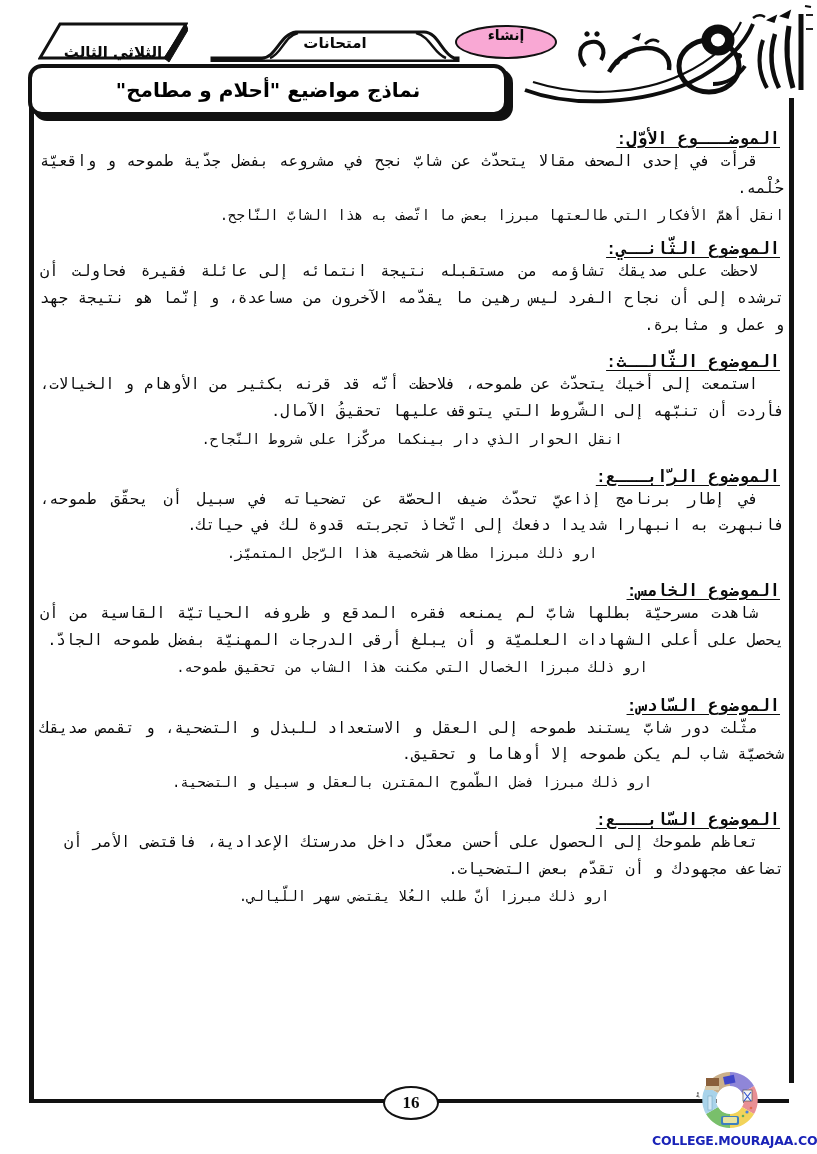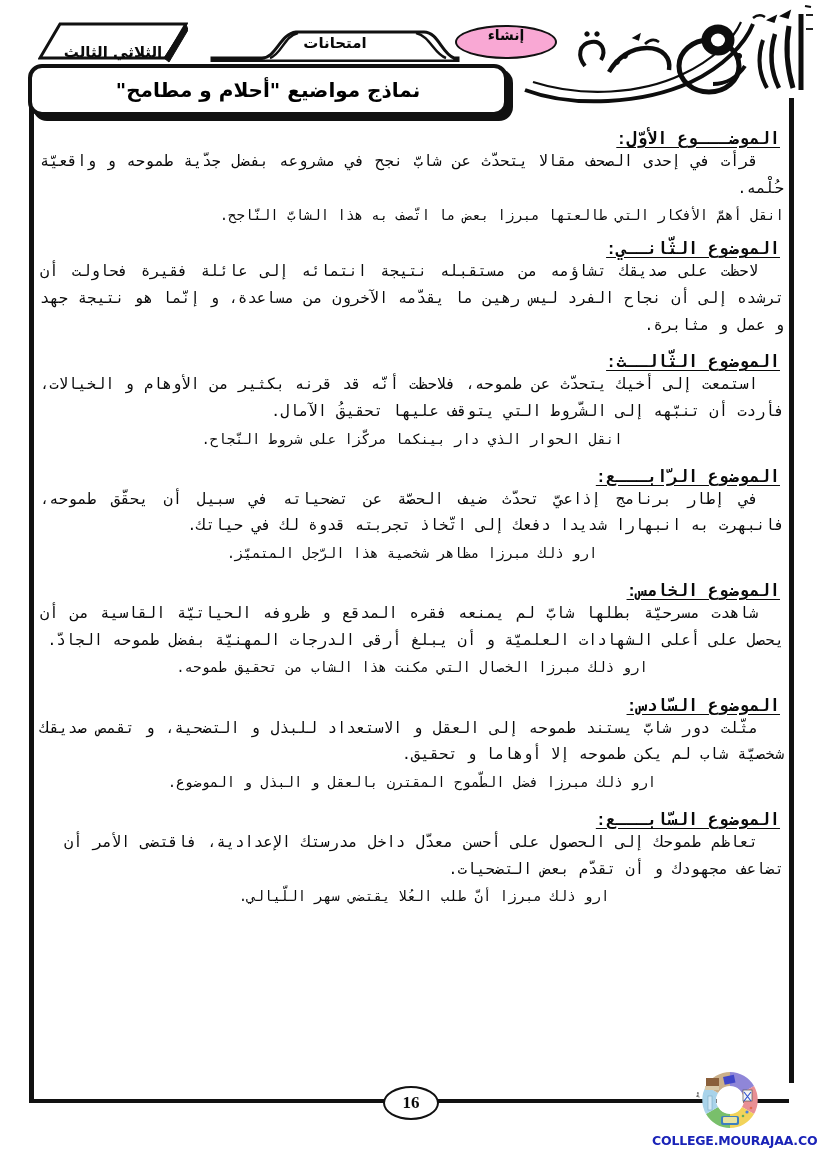--- a/index.html
+++ b/index.html
@@ -384,21 +384,21 @@
       </div>
       <p class="topic-body">شاهدت مسرحيّة بطلها شابّ لم يمنعه فقره المدقع و ظروفه الحياتيّة القاسية من أن يحصل على أعلى الشهادات العلميّة و أن يبلغ أرقى الدرجات المهنيّة بفضل طموحه الجادّ.</p>
       <p class="topic-instruction">ارو ذلك مبرزا الخصال التي مكنت هذا الشاب من تحقيق طموحه.</p>
     </section>
 
     <section class="topic t6">
       <div class="topic-heading-row">
         <span class="topic-heading">الموضوع السّادس:</span>
       </div>
       <p class="topic-body">مثّلت دور شابّ يستند طموحه إلى العقل و الاستعداد للبذل و التضحية، و تقمص صديقك شخصيّة شاب لم يكن طموحه إلا أوهاما و تحقيق.</p>
-      <p class="topic-instruction">ارو ذلك مبرزا فضل الطّموح المقترن بالعقل و البذل و الموضوع.</p>
+      <p class="topic-instruction">ارو ذلك مبرزا فضل الطّموح المقترن بالعقل و سبيل و التضحية.</p>
     </section>
 
     <section class="topic t7">
       <div class="topic-heading-row">
         <span class="topic-heading">الموضوع السّابـــع:</span>
       </div>
       <p class="topic-body">تعاظم طموحك إلى الحصول على أحسن معدّل داخل مدرستك الإعدادية، فاقتضى الأمر أن تضاعف مجهودك و أن تقدّم بعض التضحيات.</p>
       <p class="topic-instruction">ارو ذلك مبرزا أنّ طلب العُلا يقتضي سهر اللّيالي.</p>
     </section>
 

